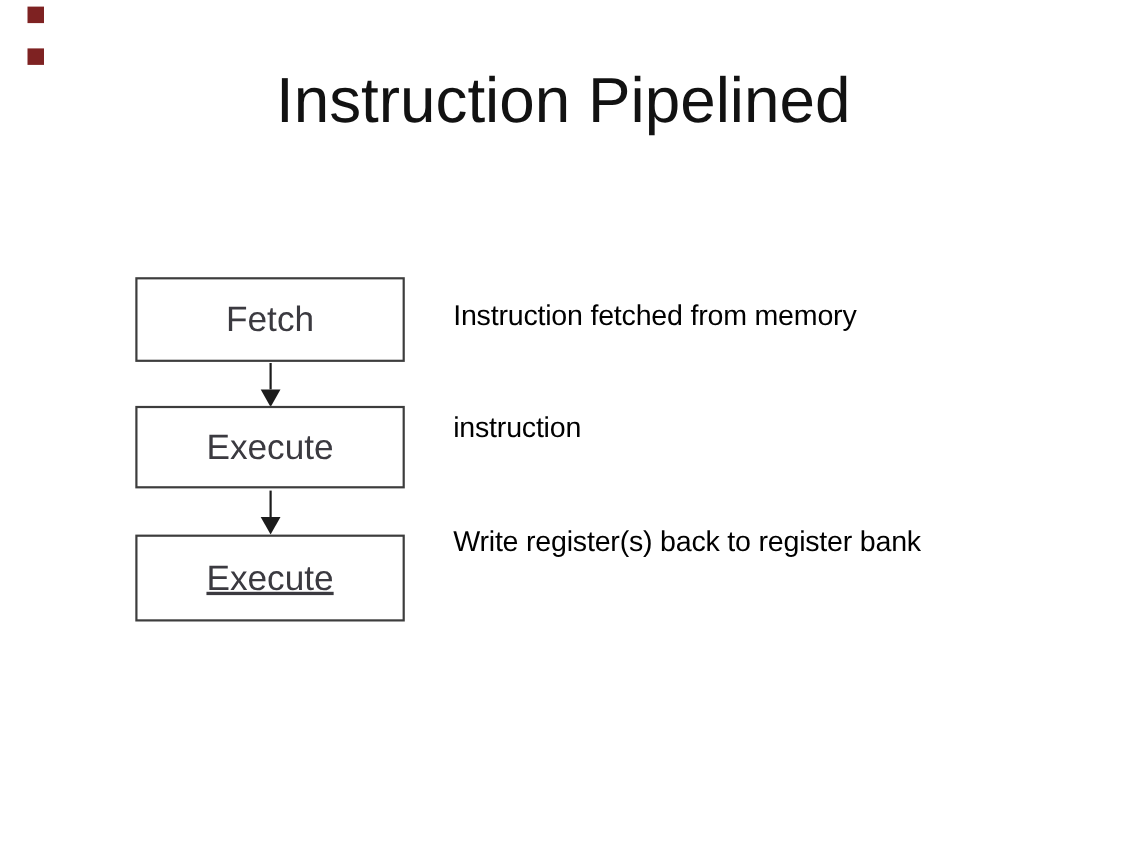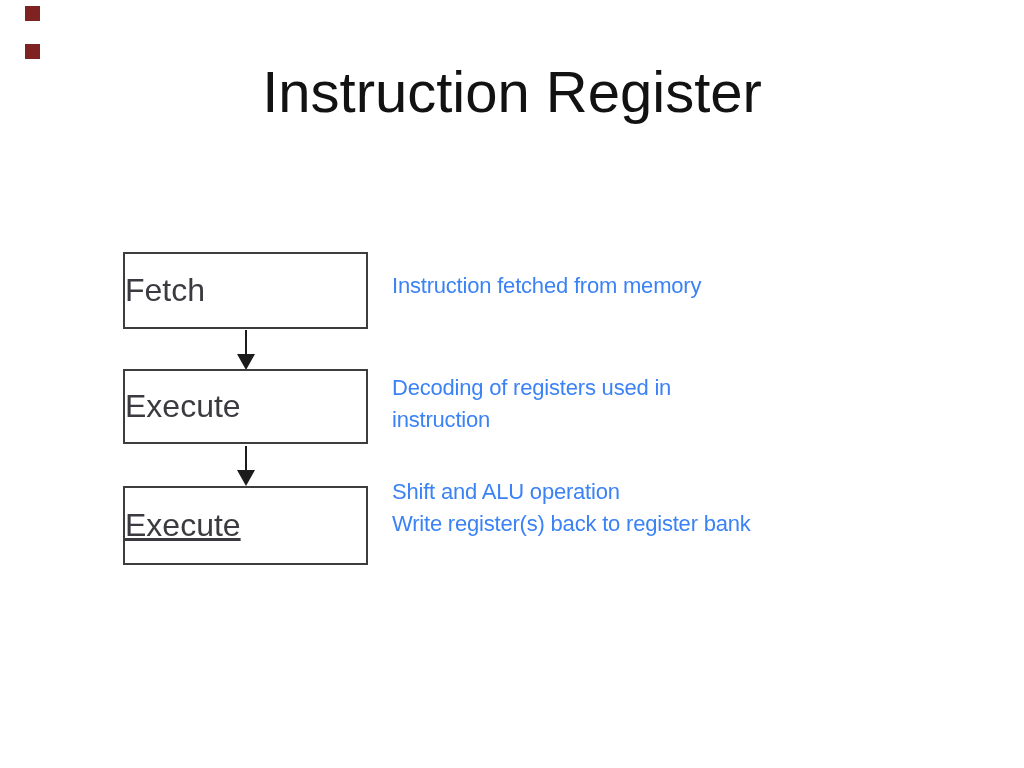--- a/index.html
+++ b/index.html
@@ -43,21 +43,21 @@
   
   .stage-box {
     position: absolute;
     left: 123px;
     width: 245px;
     border: 2px solid #3d3d3d;
     background: #ffffff;
     box-sizing: border-box;
     display: flex;
     align-items: center;
-    justify-content: flex-start;
+    justify-content: center;
     font-size: 32px;
     color: #3b3a40;
   }
   .stage-box.b1 { top: 252px; height: 77px; }
   .stage-box.b2 { top: 369px; height: 75px; }
   .stage-box.b3 { top: 486px; height: 79px; text-decoration: underline; }
 
   
   .arrow {
     position: absolute;
@@ -78,70 +78,68 @@
     width: 0;
     height: 0;
     border-left: 9px solid transparent;
     border-right: 9px solid transparent;
     border-top: 16px solid #1c1c1c;
   }
 
   
   .desc {
     position: absolute;
-    left: 392px;
+    left: 412px;
     width: 560px;
-    font-size: 22px;
+    font-size: 26px;
     line-height: 32px;
-    color: #3b82f6;
+    color: #000000;
     letter-spacing: -0.2px;
   }
   .desc.d1 { top: 270px; }
   .desc.d2 { top: 372px; }
   .desc.d3 { top: 476px; }
 </style>
 </head>
 <body>
 
 <div class="slide">
 
   <div class="deco-sq top" style="background: rgb(126, 34, 34);"></div>
   <div class="deco-sq bottom" style="background: rgb(126, 34, 34);"></div>
 
-  <h1 class="slide-title">Instruction Register</h1>
+  <h1 class="slide-title">Instruction Pipelined</h1>
 
   <div>
 
     <div class="stage-box b1">
       <span>Fetch</span>
     </div>
     <div class="desc d1">
       <div>Instruction fetched from memory</div>
     </div>
 
     <div class="arrow a1">
       <div class="shaft"></div>
       <div class="head"></div>
     </div>
 
     <div class="stage-box b2">
       <span>Execute</span>
     </div>
     <div class="desc d2">
-      <div>Decoding of registers used in</div>
       <div>instruction</div>
     </div>
 
     <div class="arrow a2">
       <div class="shaft"></div>
       <div class="head"></div>
     </div>
 
     <div class="stage-box b3">
       <span>Execute</span>
     </div>
     <div class="desc d3">
-      <div>Shift and ALU operation</div>
       <div>Write register(s) back to register bank</div>
     </div>
 
   </div>
 </div>
 
 </body></html>

